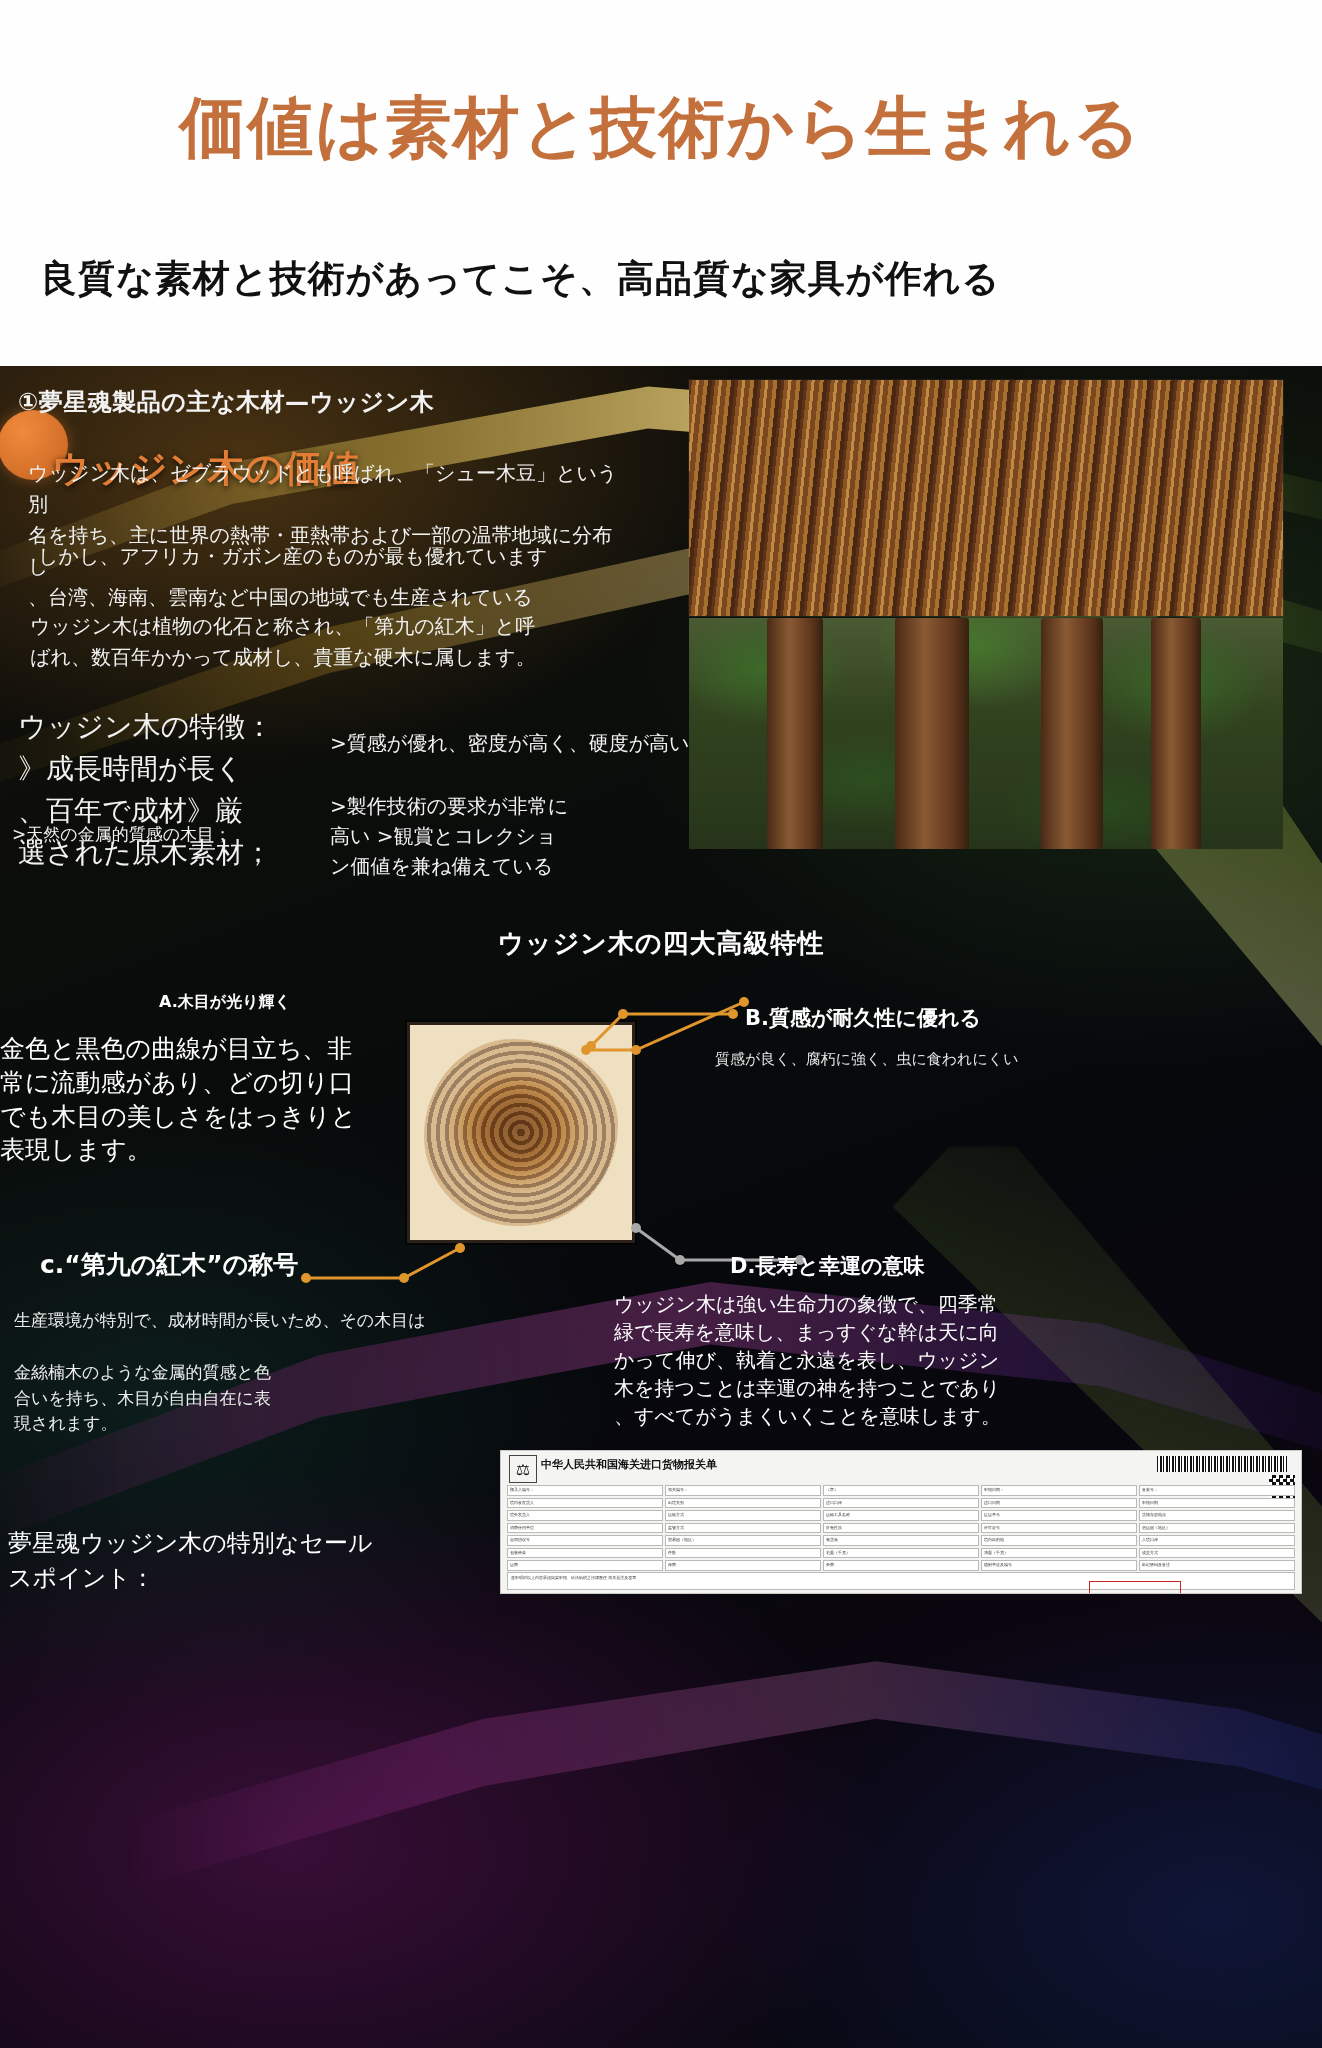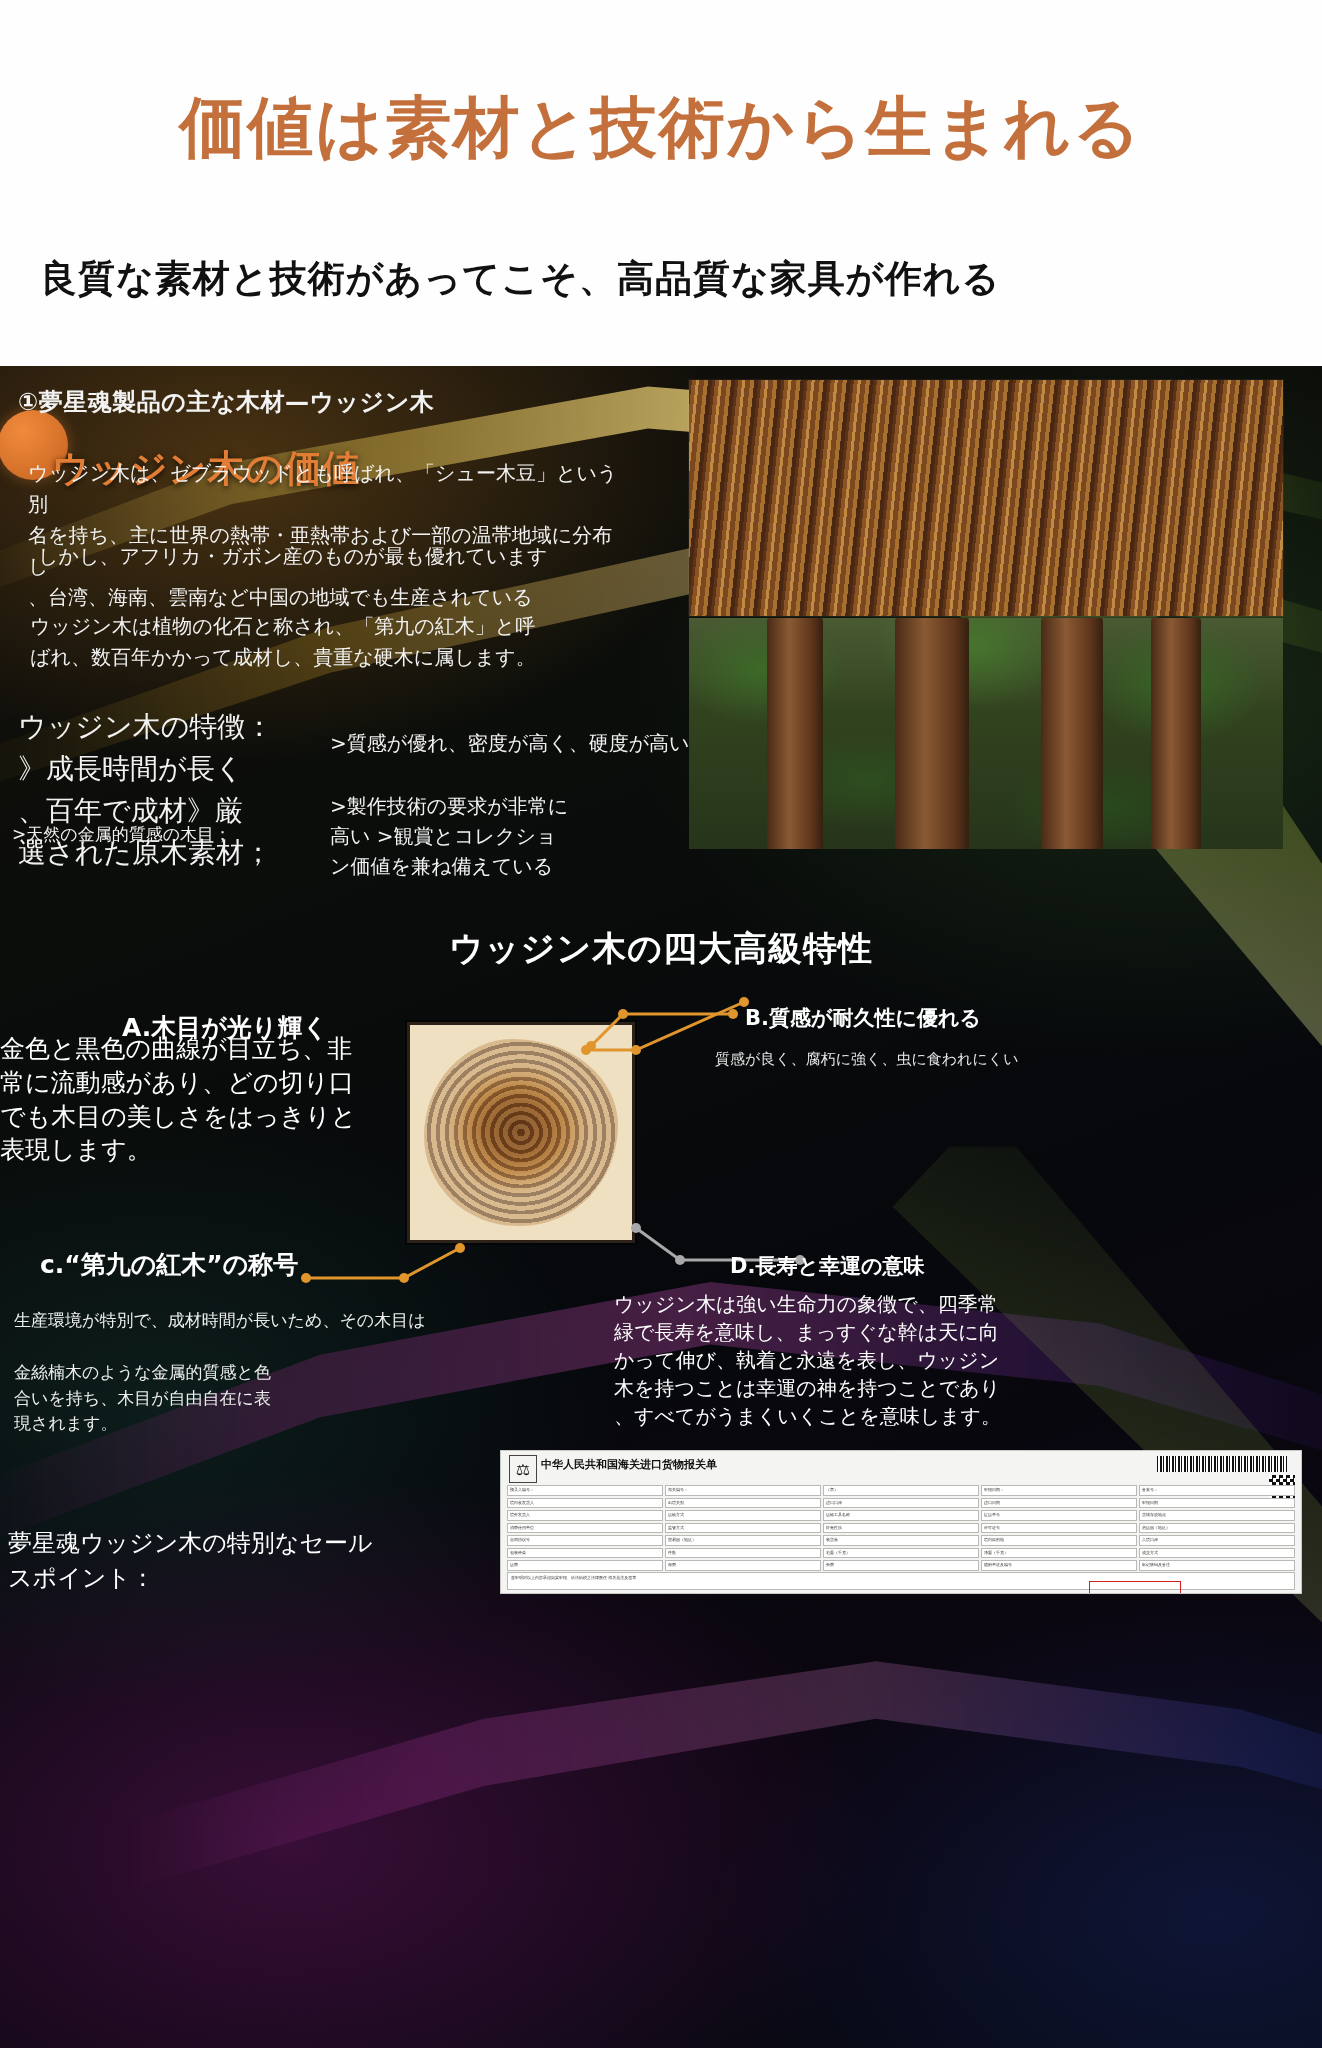--- a/index.html
+++ b/index.html
@@ -89,29 +89,29 @@
   .img-forest .foliage{position:absolute;inset:0;
     background:
       radial-gradient(ellipse 120px 80px at 12% 22%, rgba(60,110,40,.85), transparent 70%),
       radial-gradient(ellipse 140px 90px at 48% 12%, rgba(70,125,45,.8), transparent 70%),
       radial-gradient(ellipse 130px 85px at 82% 28%, rgba(55,105,38,.85), transparent 70%),
       radial-gradient(ellipse 160px 70px at 30% 70%, rgba(45,85,32,.7), transparent 70%),
       radial-gradient(ellipse 150px 70px at 70% 82%, rgba(40,80,30,.7), transparent 70%);}
 
   
   .four-title{position:absolute;left:0;top:560px;width:1322px;text-align:center;
-    font-size:34px;font-weight:bold;color:#fff;letter-spacing:1px;z-index:5;}
+    font-size:26px;font-weight:bold;color:#fff;letter-spacing:1px;z-index:5;}
   .img-slab{position:absolute;left:407px;top:656px;width:222px;height:215px;
     background:
       radial-gradient(ellipse 80px 72px at 48% 48%, #5c3316, #8a5425 38%, #c08a4a 58%, #e2c08e 76%, #efe0c2 92%);
     border:3px solid #2b2118;box-shadow:0 0 0 2px rgba(0,0,0,.5);}
   .img-slab::after{content:"";position:absolute;inset:14px;border-radius:46% 54% 50% 48%/52% 46% 54% 48%;
     background:repeating-radial-gradient(ellipse at 50% 50%, rgba(90,50,20,.55) 0 4px, rgba(190,140,80,.45) 4px 9px);}
 
-  .f-a-title{left:60px;top:626px;width:330px;text-align:center;font-size:25px;font-weight:bold;color:#fff;margin-top:19px;}
+  .f-a-title{left:60px;top:626px;width:330px;text-align:center;font-size:16px;font-weight:bold;color:#fff;}
   .f-a-body{left:0px;top:666px;width:390px;font-size:25px;line-height:1.35;color:#fff;}
   .f-b-title{left:745px;top:638px;font-size:21px;font-weight:bold;color:#fff;}
   .f-b-body{left:715px;top:684px;font-size:15px;color:#e8e8e8;}
   .f-c-title{left:40px;top:882px;font-size:25px;font-weight:bold;color:#fff;}
   .f-c-body1{left:14px;top:942px;font-size:17px;color:#eee;line-height:1.5;}
   .f-c-body2{left:14px;top:994px;font-size:17px;color:#eee;line-height:1.5;width:320px;}
   .f-d-title{left:730px;top:886px;font-size:21px;font-weight:bold;color:#fff;}
   .f-d-body{left:614px;top:924px;width:400px;font-size:20px;line-height:1.4;color:#fff;}
 
   

